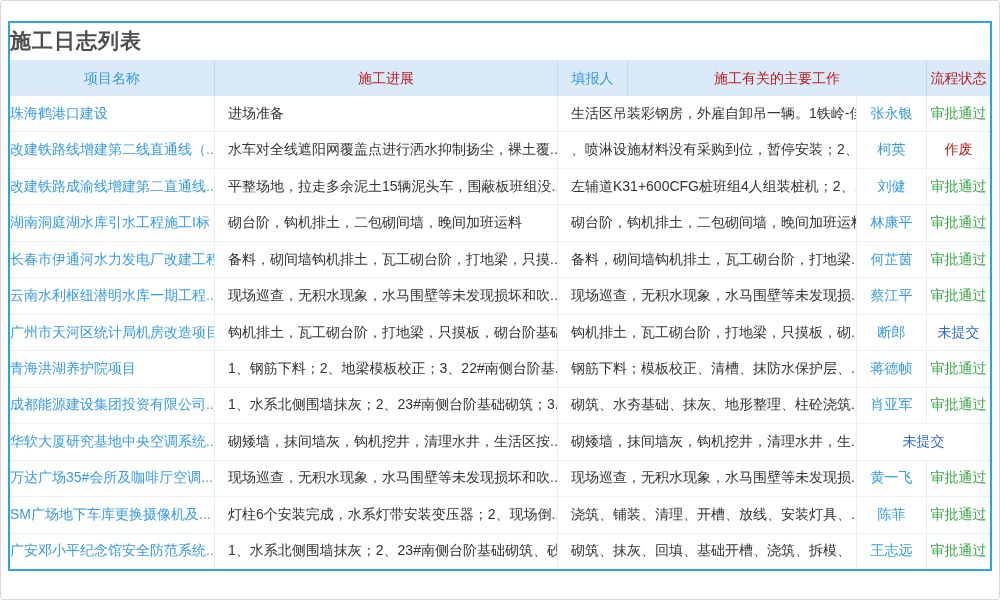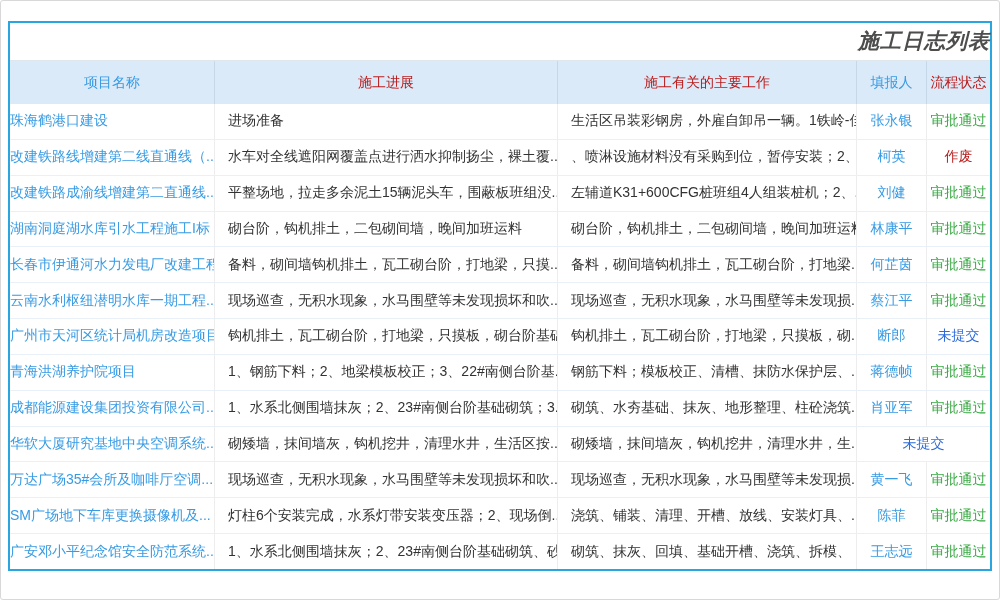--- a/index.html
+++ b/index.html
@@ -7,26 +7,26 @@
   .page{
     position:relative;width:1000px;height:600px;box-sizing:border-box;
     border:1px solid #d8d8d8;border-radius:3px;background:#fff;overflow:hidden;
   }
   .panel{
     position:absolute;left:7px;right:7px;top:20px;bottom:28px;
     border:2px solid #29a6e0;background:#fff;
     display:flex;flex-direction:column;box-sizing:border-box;
   }
   .panel-title{
-    height:37px;line-height:36px;text-align:right;
+    height:37px;line-height:36px;text-align:left;
     font-weight:bold;font-size:21px;color:#4d4d4d;
-    border-bottom:1px solid #dfe7ee;flex:0 0 auto;letter-spacing:1px;font-style:italic;
+    border-bottom:1px solid #dfe7ee;flex:0 0 auto;letter-spacing:1px;
   }
   .t-header{
-    display:flex;height:43px;flex:0 0 auto;background:#dbeaf8;align-items:stretch;
+    display:flex;height:35px;flex:0 0 auto;background:#dbeaf8;align-items:stretch;
   }
   .t-header .cell{
     color:#b91c1c;justify-content:center;padding-left:0 !important;
     border-right:1px solid #c6d7e8;font-size:14px;
   }
   .t-header .cell:last-child{border-right:none;}
   .t-body{flex:1;display:flex;flex-direction:column;}
   .t-row{display:flex;flex:1;align-items:stretch;}
   .t-row + .t-row{border-top:1px solid #e9f0f7;}
   .t-body .cell{border-right:1px solid #ededed;}
@@ -43,22 +43,22 @@
 </style>
 </head>
 <body>
 
 <div class="page">
   <div class="panel">
     <div class="panel-title">施工日志列表</div>
     <div class="t-header">
         <div class="cell project">项目名称</div>
         <div class="cell progress">施工进展</div>
+        <div class="cell reporter">填报人</div>
         <div class="cell work">施工有关的主要工作</div>
-        <div class="cell reporter">填报人</div>
         <div class="cell status">流程状态</div>
       </div>
     <div class="t-body">
         <div class="t-row">
           <div class="cell project">珠海鹤港口建设</div>
           <div class="cell progress">进场准备</div>
           <div class="cell work">生活区吊装彩钢房，外雇自卸吊一辆。1铁岭-佳...</div>
           <div class="cell reporter">张永银</div>
           <div class="cell status" style="color: rgb(59, 169, 70);">审批通过</div>
         </div>

